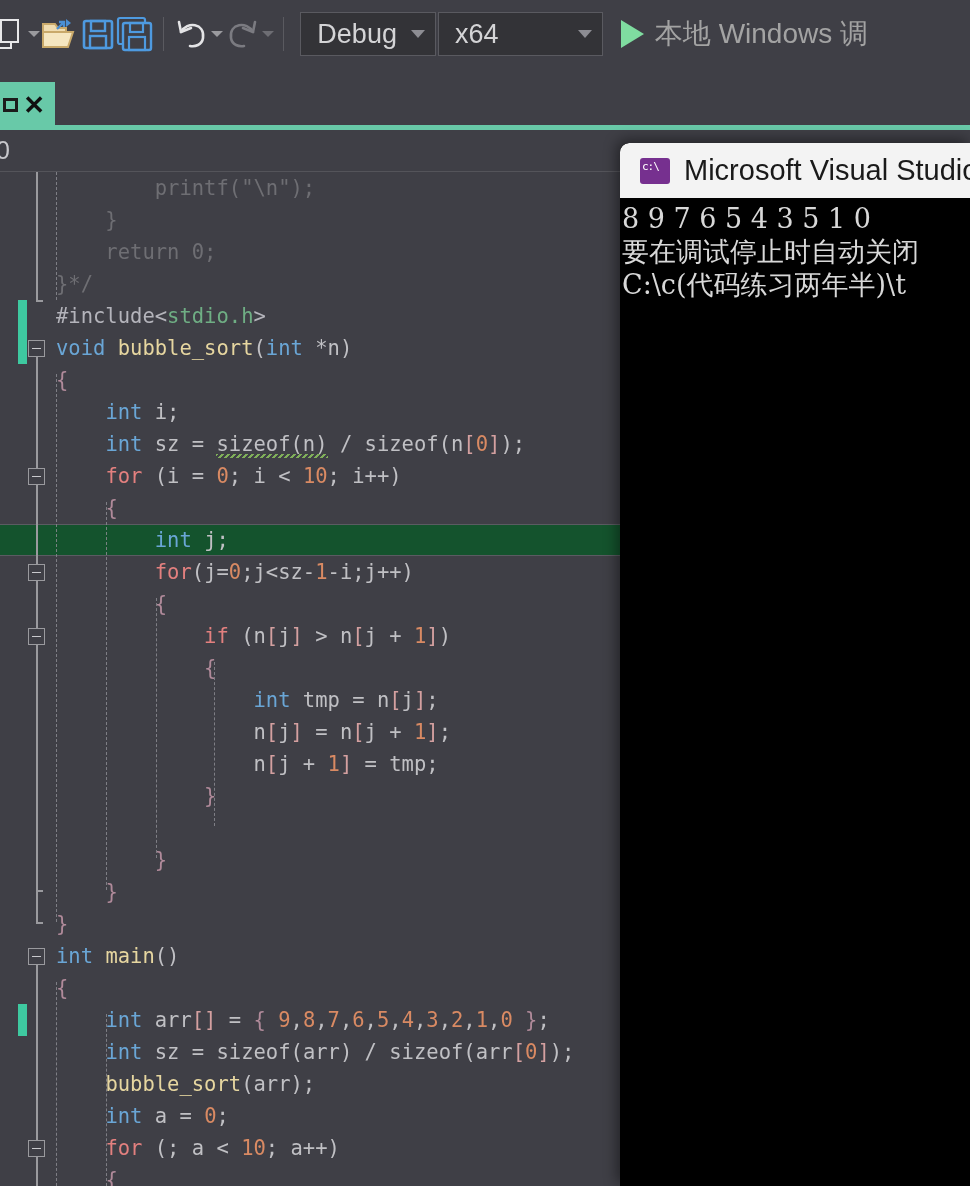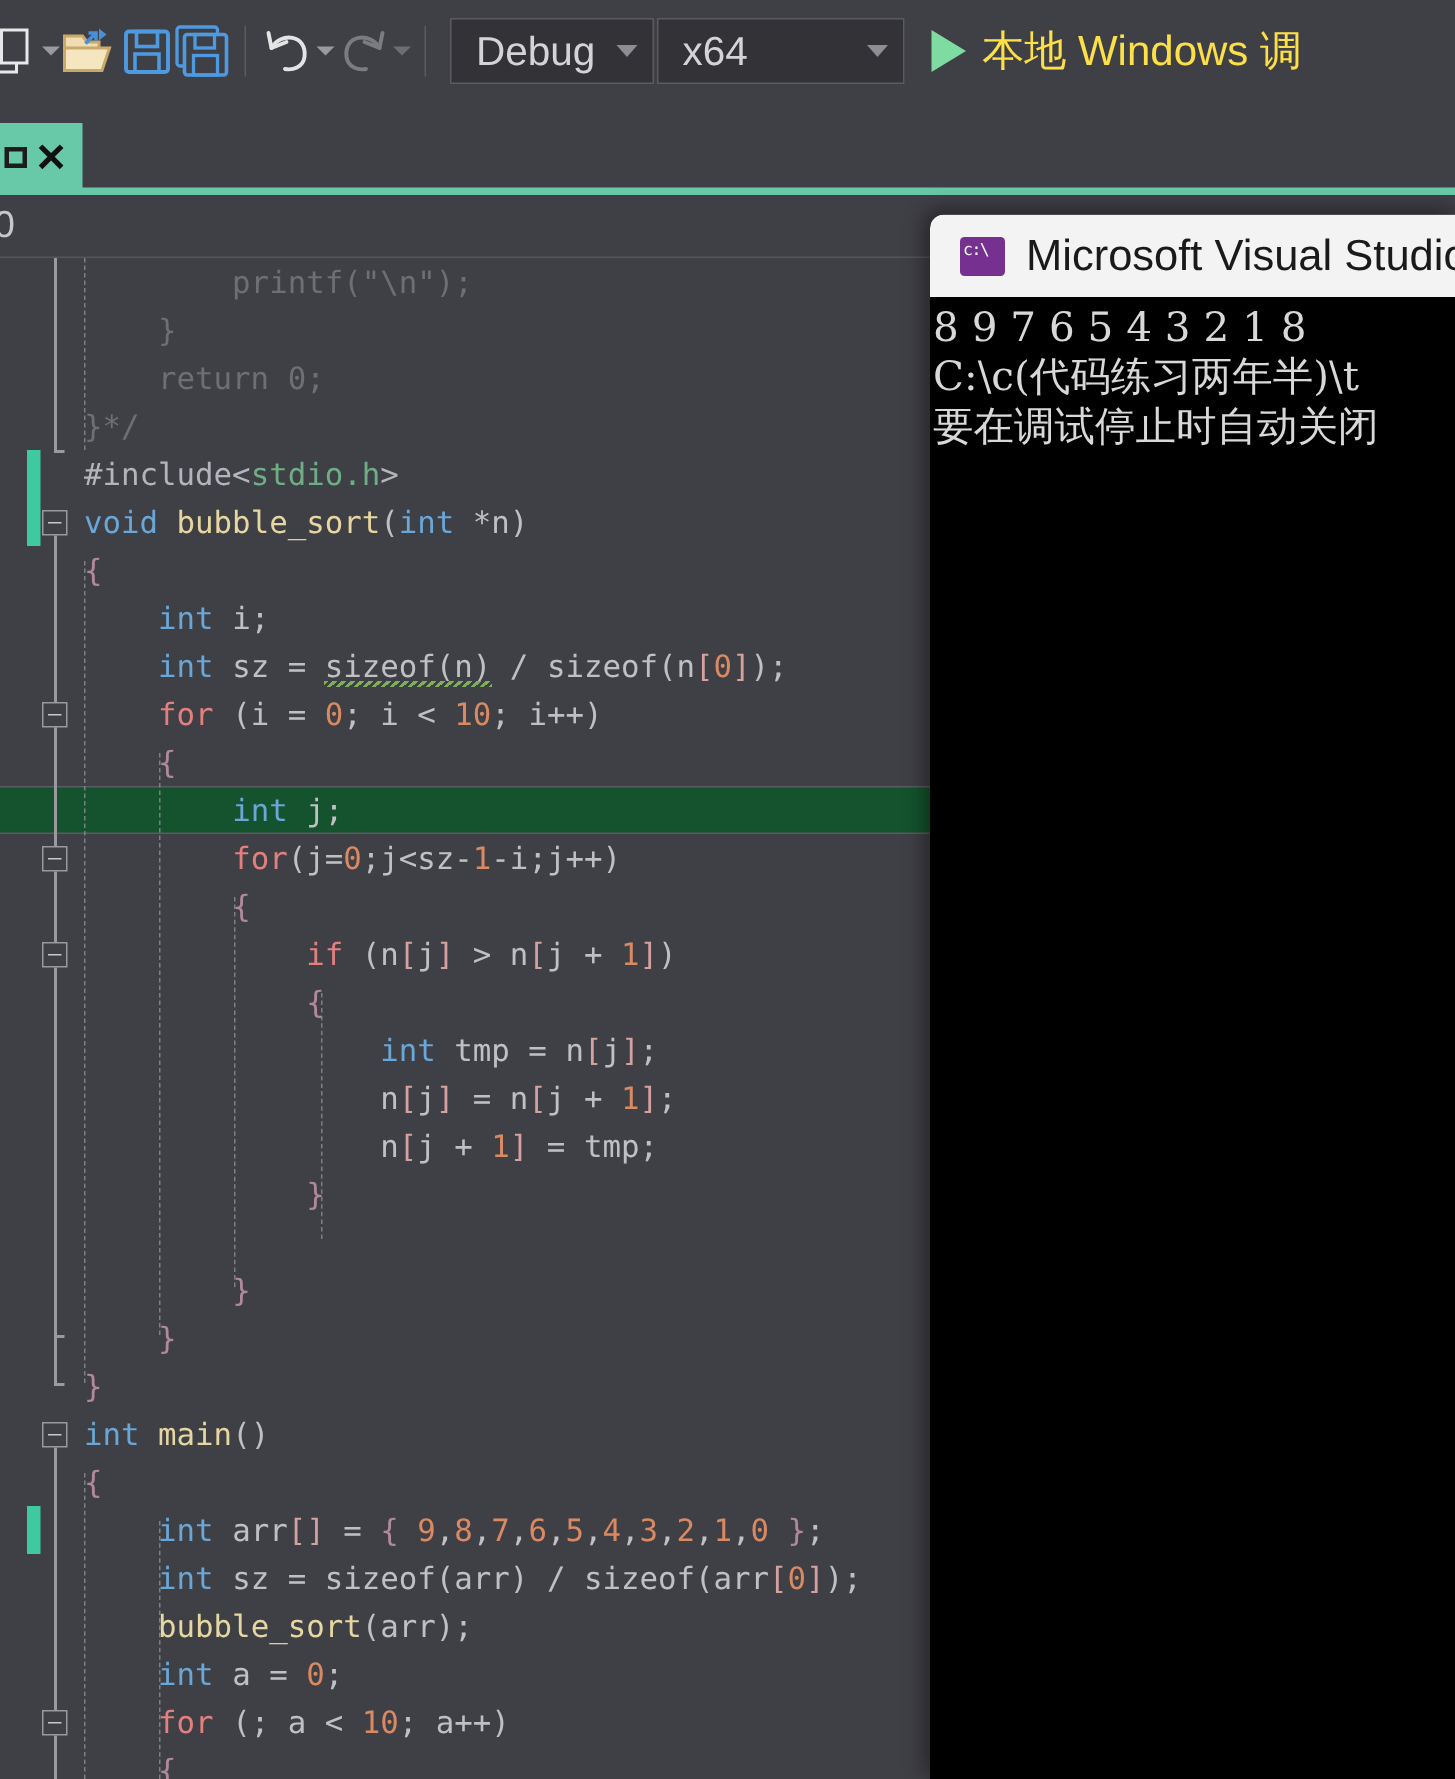--- a/index.html
+++ b/index.html
@@ -40,21 +40,21 @@
     border-top: 8px solid #8d8d93; margin-left: 14px;
   }
   #combo-config { width: 146px; margin-left: 8px; }
   #combo-platform { width: 228px; margin-left: 2px; }
 
   .play-tri {
     width: 0; height: 0; border-top: 14px solid transparent; border-bottom: 14px solid transparent;
     border-left: 23px solid #7fdca0; margin-left: 18px; margin-right: 11px;
   }
   .run-label {
-    color: #fde047; font-size: 28px; white-space: nowrap;
+    color: #a3a3a3; font-size: 28px; white-space: nowrap;
     font-family: "Liberation Sans", sans-serif;
   }
 
   
   .tabstrip {
     position: absolute; left: 0; top: 82px; width: 970px; height: 48px;
     background: #3f3f46;
   }
   .tab-active {
     position: absolute; left: -10px; top: 0; width: 65px; height: 46px;
@@ -298,16 +298,16 @@
     <div class="guide" style="left:214px;top:490px;height:164px;"></div>
     <div class="guide" style="left:56px;top:810px;height:204px;"></div>
     <div class="guide" style="left:106px;top:842px;height:172px;"></div>
   </div>
 
   <div class="console">
     <div class="console-title">
       <span class="cicon">c:\</span>
       <span class="ctitle-text">Microsoft Visual Studio 调</span>
     </div>
-    <div class="console-body" id="console-out"><div class="cline">8 9 7 6 5 4 3 2 1 8</div><div class="cline">C:\c(代码练习两年半)\t</div><div class="cline">要在调试停止时自动关闭</div></div>
+    <div class="console-body" id="console-out"><div class="cline">8 9 7 6 5 4 3 5 1 0</div><div class="cline">要在调试停止时自动关闭</div><div class="cline">C:\c(代码练习两年半)\t</div></div>
   </div>
 
 </div>
 
 </body></html>

